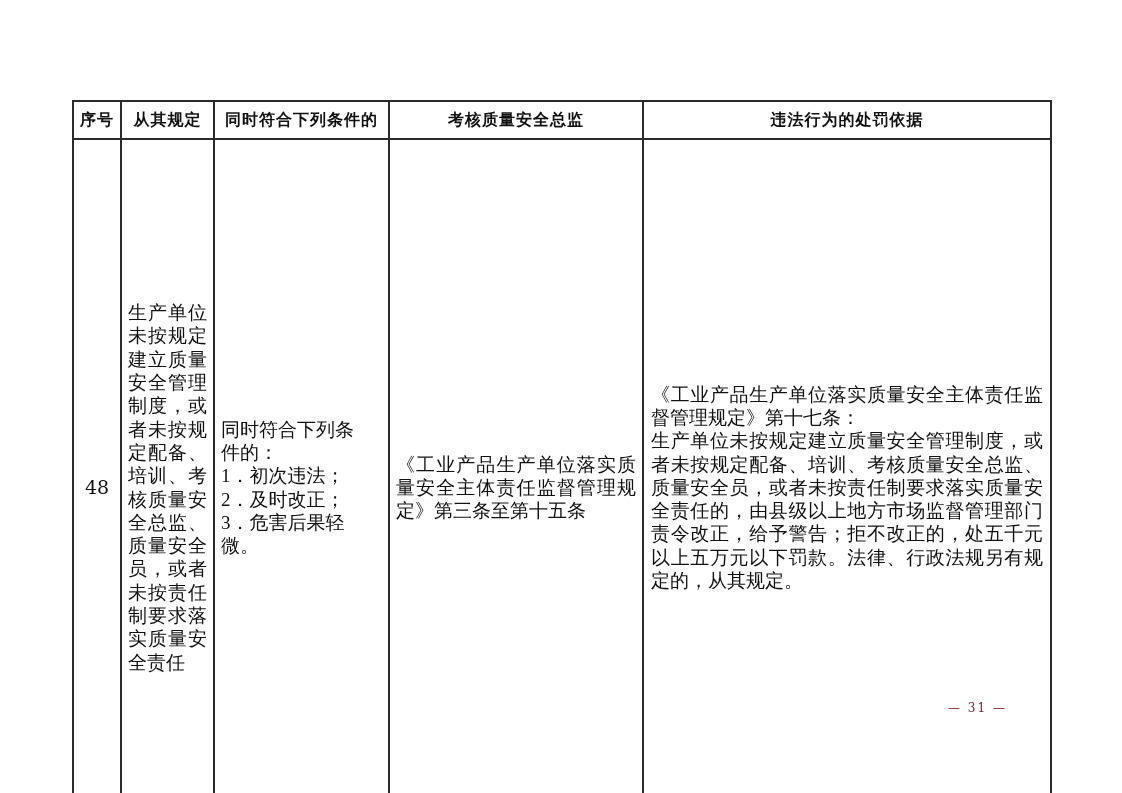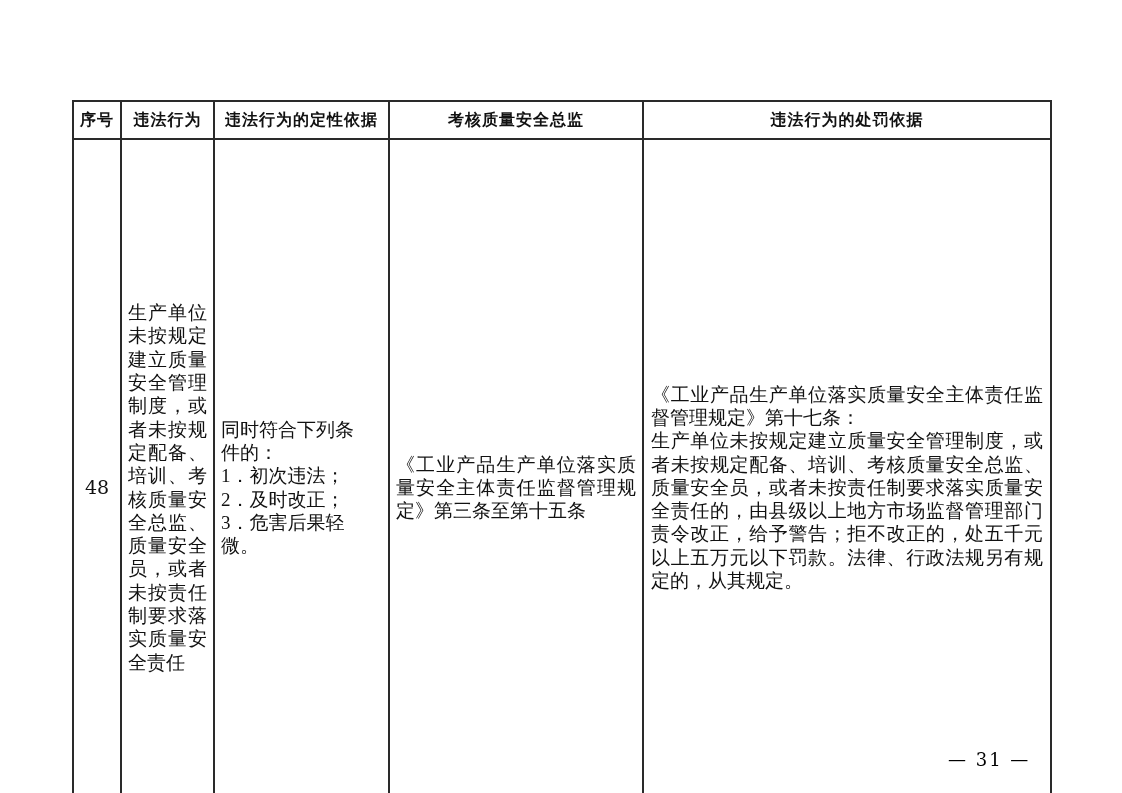--- a/index.html
+++ b/index.html
@@ -50,45 +50,44 @@
   }
   .cell-violation { padding: 0 6px; text-align: justify; }
   .cell-exemption { padding: 0 20px 0 6px; text-align: left; }
   .cell-qualitative { padding: 0 6px; text-align: justify; }
   .cell-penalty { padding: 0 7px; text-align: justify; }
   .lines { white-space: pre-line; font-family: Liberation Serif, serif; }
 
   .page-number {
     position: absolute;
     left: 948px; top: 701px;
-    font-size: 18px;
+    font-size: 12px;
     letter-spacing: 2px;
-    color: #000000;
+    color: #7f1d1d;
     white-space: nowrap;
-    margin-top: 48px;
   }
 </style>
 </head>
 <body>
 
 <div class="page">
 
   <table class="doc-table">
     <colgroup>
       <col style="width:48px">
       <col style="width:93px">
       <col style="width:175px">
       <col style="width:254px">
       <col style="width:408px">
     </colgroup>
     <thead>
       <tr>
         <th>序号</th>
-        <th>违法行为</th>
-        <th>违法行为的定性依据</th>
+        <th>从其规定</th>
+        <th>同时符合下列条件的</th>
         <th>考核质量安全总监</th>
         <th>违法行为的处罚依据</th>
       </tr>
     </thead>
     <tbody>
       <tr>
         <td class="cell-serial">48</td>
         <td class="cell-violation">
           <div>生产单位未按规定建立质量安全管理制度，或者未按规定配备、培训、考核质量安全总监、质量安全员，或者未按责任制要求落实质量安全责任</div>
         </td>

